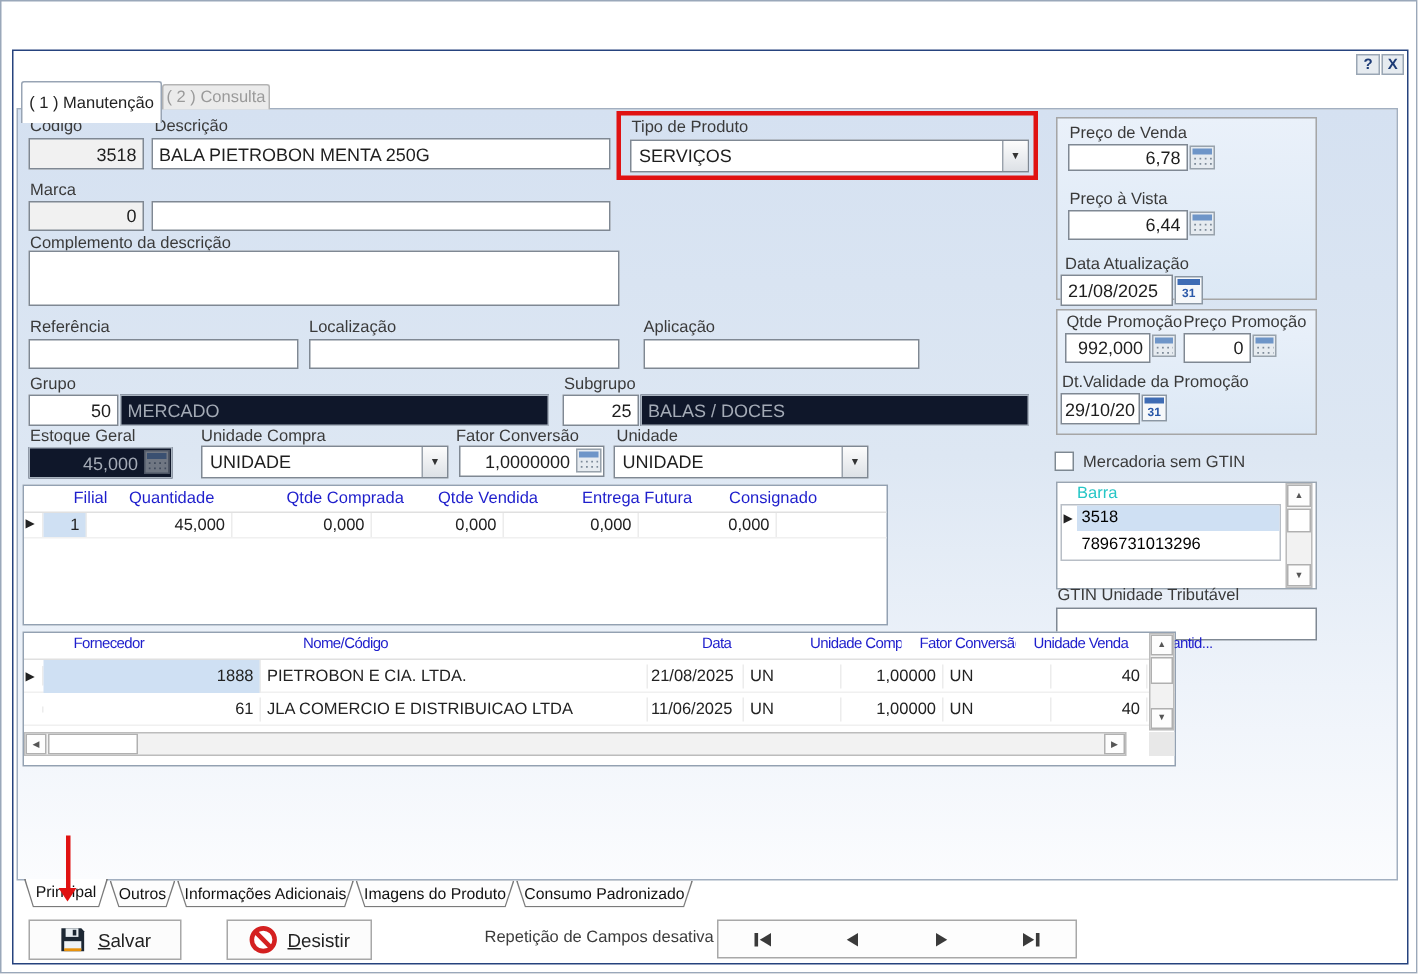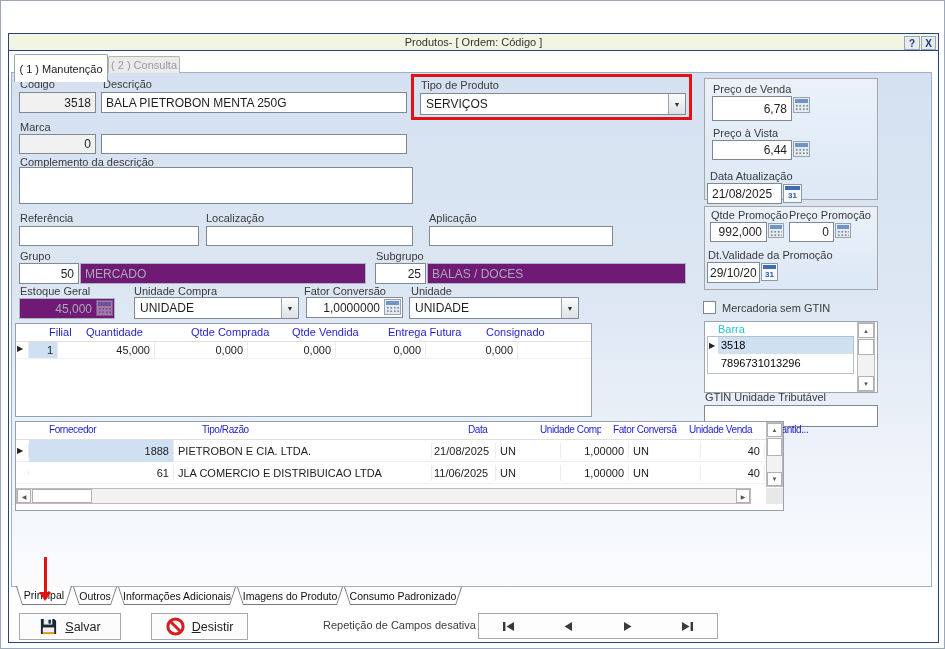--- a/index.html
+++ b/index.html
@@ -30,21 +30,21 @@
 
   .panel { position:absolute; left:10px; top:71px; width:921px; height:515px; border:1px solid #a2afc0;
     background:linear-gradient(180deg,#d5e1f1 0%,#dde7f3 45%,#eef3fa 75%,#fbfcfe 100%); z-index:1; }
   .gbox { position:absolute; border:1px solid #a6a6a6; background:linear-gradient(180deg,#eaf1fa,#dce8f5); z-index:2; }
 
   .lbl { position:absolute; font-size:11px; color:#3a3a3a; white-space:nowrap; z-index:2; }
   .fld { position:absolute; border:1px solid #7f8893; background:#fff; font-size:12px; color:#1e1e1e; padding:0 4px; z-index:2; white-space:nowrap; overflow:hidden; font-family:"Liberation Sans",sans-serif; }
   div.fld { display:flex; align-items:center; }
   .r { text-align:right; justify-content:flex-end; }
   .ro { background:#f1f1f1; }
-  .dis { background:#701a75; color:#a4abb6; border-color:#aab4c0; }
+  .dis { background:#0f172a; color:#a4abb6; border-color:#aab4c0; }
 
   .dd { position:absolute; border:1px solid #7f8893; background:#fff; z-index:2; cursor:pointer; }
   .ddtxt { position:absolute; left:5px; top:50%; transform:translateY(-50%); font-size:12px; color:#1e1e1e; white-space:nowrap; }
   .ddbtn { position:absolute; top:0; right:0; bottom:0; width:17px; background:linear-gradient(#fcfcfc,#dde1e6); border-left:1px solid #9aa2ac; display:flex; align-items:center; justify-content:center; font-size:7px; color:#333; }
 
   .calc { position:absolute; width:17px; height:16px; background:#e6ebf0; border:1px solid #98a2ac; z-index:3; cursor:pointer; }
   .calc .scr { margin:1px 1px 0; height:4px; background:#6e95c8; }
   .calc .keys { margin:1px; height:7px; background-image:radial-gradient(#7e8b9a 0.8px,transparent 0.9px); background-size:3.5px 3.5px; }
   .faded { opacity:.45; }
   .cal { position:absolute; background:#f6f8fa; border:1px solid #8b97a4; z-index:3; cursor:pointer; }
@@ -91,23 +91,20 @@
   .arrow-line { position:absolute; left:43px; top:556px; width:3px; height:36px; background:#e01212; z-index:6; }
   .arrow-head { position:absolute; left:38px; top:591px; width:0; height:0; border-left:6px solid transparent; border-right:6px solid transparent; border-top:9px solid #e01212; z-index:6; }
 </style>
 </head>
 <body>
 
 <div class="page">
 
 
   <div class="form"></div>
-  <div class="form-header">
-    <span>Produtos- [ Ordem: Código ]</span>
-  </div>
   <div class="hdr-btn" style="left:903px;width:16px">?</div>
   <div class="hdr-btn" style="left:920px;width:15px">X</div>
 
   <div class="ttab active" style="left:13px;top:53px;width:94px;height:28px">( 1 ) Manutenção</div>
   <div class="ttab idle" style="left:107px;top:55px;width:72px;height:17px">( 2 ) Consulta</div>
 
   <div class="panel"></div>
 
   <span class="lbl" style="left:19px;top:77px">Código</span>
   <input class="fld ro r" style="left: 18px; top: 91px; width: 77px; height: 21px;" value="3518">
@@ -163,21 +160,21 @@
     </div>
 
   <span class="lbl" style="left:410px;top:284px">Unidade</span>
   <div class="dd" style="left:408px;top:296px;width:170px;height:22px">
     <span class="ddtxt">UNIDADE</span>
     <span class="ddbtn">▼</span>
   </div>
 
   <div class="gbox" style="left:703px;top:77px;width:174px;height:122px"></div>
   <span class="lbl" style="left:712px;top:82px">Preço de Venda</span>
-  <input class="fld r" style="left: 711px; top: 95px; width: 80px; height: 25px;" value="6,78">
+  <input class="fld r" style="left: 711px; top: 95px; width: 80px; height: 18px;" value="6,78">
   <div class="calc" style="left:792px;top:96px">
       <div class="scr"></div>
       <div class="keys"></div>
     </div>
   <span class="lbl" style="left:712px;top:126px">Preço à Vista</span>
   <input class="fld r" style="left: 711px; top: 139px; width: 80px; height: 20px;" value="6,44">
   <div class="calc" style="left:792px;top:140px">
       <div class="scr"></div>
       <div class="keys"></div>
     </div>
@@ -254,21 +251,21 @@
       <div class="gcell num" style="width:88px">0,000</div>
       <div class="gcell num" style="width:90px">0,000</div>
       <div class="gcell num" style="width:92px">0,000</div>
     </div>
   </div>
 
   <div class="grid" style="left:14px;top:420px;width:769px;height:90px">
     <div class="grow ghead gh2" style="height:18px">
       <div class="gcell" style="width:13px"></div>
       <div class="gcell" style="width:145px">Fornecedor</div>
-      <div class="gcell" style="width:258px">Tipo/Razão</div>
+      <div class="gcell" style="width:258px">Nome/Código</div>
       <div class="gcell" style="width:64px">Data</div>
       <div class="gcell" style="width:65px">Unidade Compra</div>
       <div class="gcell" style="width:68px">Fator Conversão</div>
       <div class="gcell" style="width:72px">Unidade Venda</div>
       <div class="gcell" style="width:64px">Quantid...</div>
     </div>
     <div class="grow gdata" style="height:22px;align-items:center">
       <div class="gcell mk" style="width:13px">▶</div>
       <div class="gcell num sel" style="width:145px;line-height:18px">1888</div>
       <div class="gcell" style="width:258px">PIETROBON E CIA. LTDA.</div>

